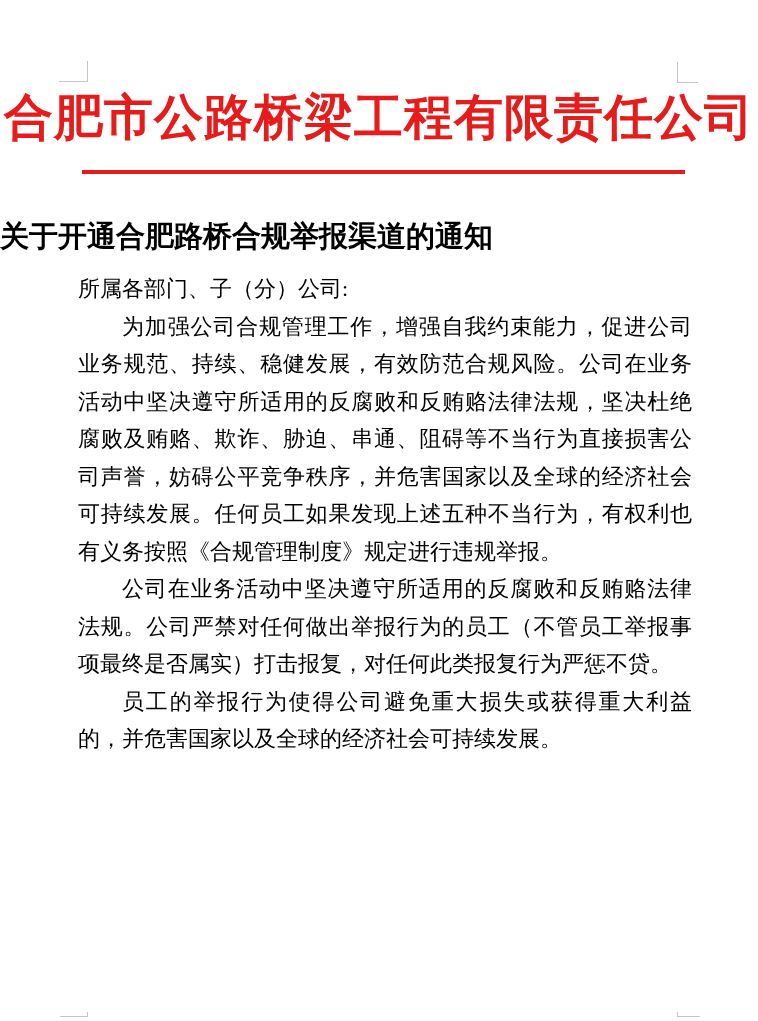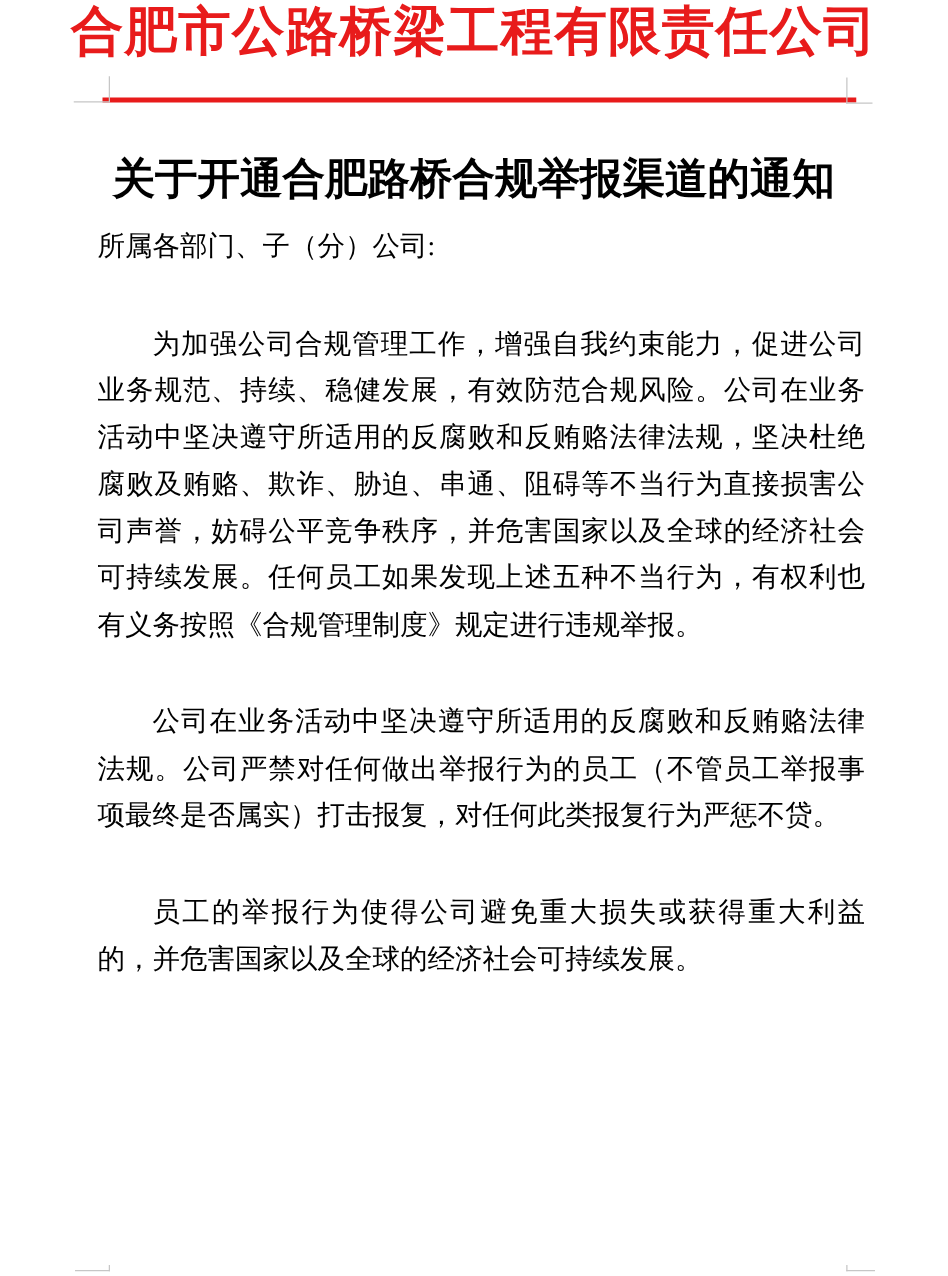--- a/index.html
+++ b/index.html
@@ -17,54 +17,55 @@
              border-right: 1px solid #c6c6c6; border-bottom: 1px solid #c6c6c6; }
   .crop-tr { left: 677px; top: 62px;  width: 21px; height: 21px;
              border-left: 1px solid #c6c6c6; border-bottom: 1px solid #c6c6c6; }
   .crop-bl { left: 60px;  top: 1012px; width: 28px; height: 5px;
              border-right: 1px solid #c6c6c6; border-bottom: 1px solid #c6c6c6; }
   .crop-br { left: 677px; top: 1012px; width: 23px; height: 5px;
              border-left: 1px solid #c6c6c6; border-bottom: 1px solid #c6c6c6; }
 
   
   .company-name {
+    padding-top: 78px;
     text-align: center;
-    font-size: 42px;
+    font-size: 49px;
     line-height: 52px;
     font-weight: 600;
     letter-spacing: 1px;
     color: #e81b1b;
     white-space: nowrap;
+    margin-top: 14px;
   }
   .red-rule {
     margin: 26px 0 0 82px;
     width: 603px;
     height: 4px;
     background: #e81b1b;
   }
 
   
   .doc-title {
     margin-top: 42px;
-    text-align: center;
-    font-size: 34px;
+    font-size: 29px;
     line-height: 40px;
     font-weight: bold;
     color: #000000;
     white-space: nowrap;
   }
   .content {
     margin: 14px 66px 0 78px;
     font-size: 22px;
     line-height: 37.5px;
     text-align: justify;
     color: #000000;
   }
   .salutation { text-indent: 0; }
-  .content p.body-par { text-indent: 2em; margin-top: 40px; }
+  .content p.body-par { text-indent: 2em; }
 </style>
 </head>
 <body>
 
 <div class="crop crop-tl"></div>
 <div class="crop crop-tr"></div>
 <div class="crop crop-bl"></div>
 <div class="crop crop-br"></div>
 
 <div class="company-name">合肥市公路桥梁工程有限责任公司</div>

